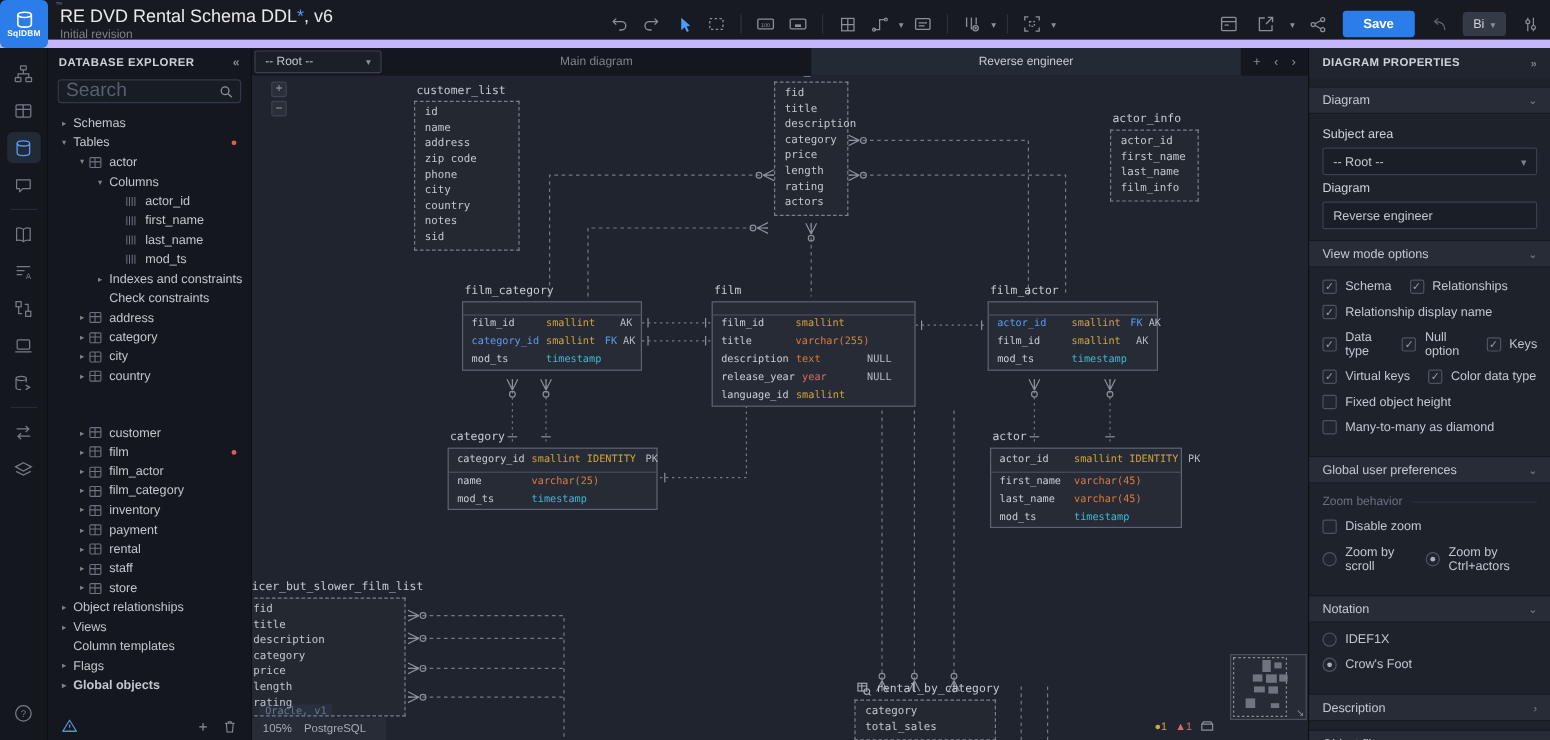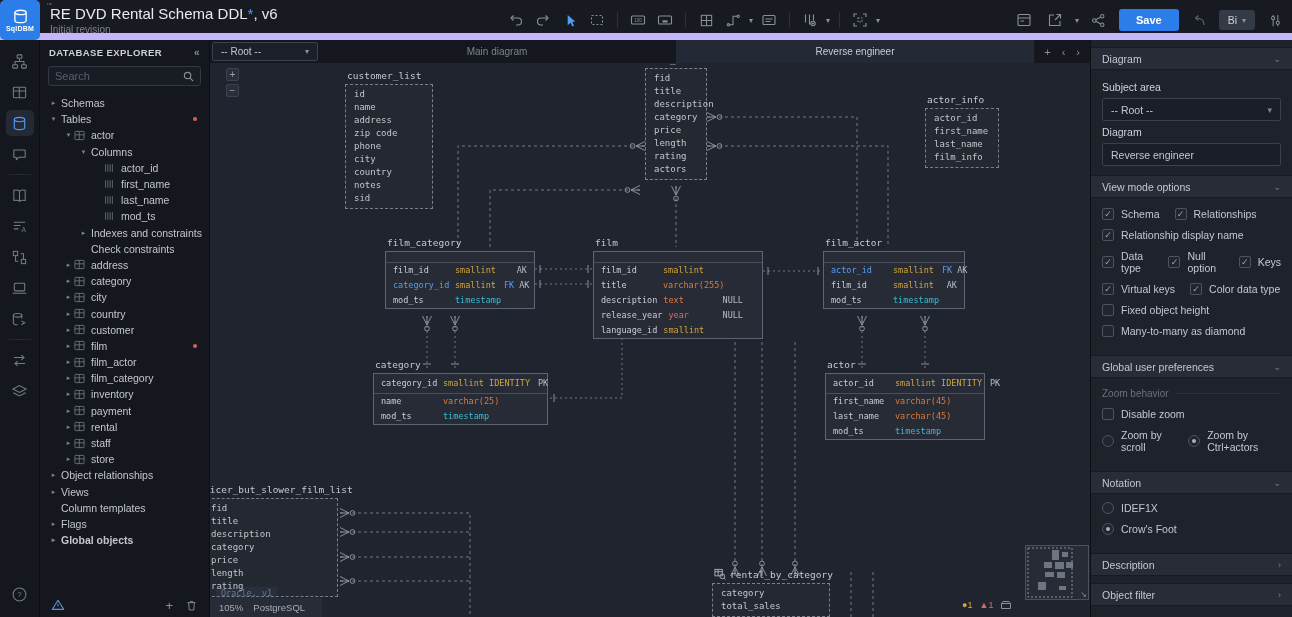--- a/index.html
+++ b/index.html
@@ -30,21 +30,21 @@
   .ricn{width:28px;height:26px;display:flex;align-items:center;justify-content:center;color:#767c87;border-radius:5px;cursor:pointer}
   .ricn.active{background:#232a36;color:#4f9cf5}
   .rail-div{width:22px;height:1px;background:#242933;margin:2px 0}
   .rail-help{margin-top:auto;margin-bottom:10px}
 
   
   .explorer{position:absolute;left:40px;top:40px;width:170px;height:577px;background:#14171d;border-right:1px solid #0d0f13;z-index:30}
   .exp-head{height:24px;display:flex;align-items:center;padding:0 9px;color:#cdd1d8;font-size:9.5px;font-weight:bold;letter-spacing:.4px}
   .exp-collapse{margin-left:auto;color:#8a8f98;font-size:10px;cursor:pointer}
   .search{margin:2px 8px 0;height:20px;border:1px solid #323845;border-radius:3px;display:flex;align-items:center;padding:0 6px;background:#181c23}
-  .search input{flex:1;min-width:0;background:transparent;border:0;outline:0;color:#aab0b8;font-size:11px}
+  .search input{flex:1;min-width:0;background:transparent;border:0;outline:0;color:#aab0b8;font-size:16px}
   .search input::placeholder{color:#566070}
   .tree{margin-top:9px;font-size:10.5px;color:#c3c7cd}
   .titem{height:16.2px;display:flex;align-items:center;position:relative;cursor:pointer}
   .tcaret{width:11px;color:#7d828c;font-size:7px;text-align:center;flex:0 0 auto}
   .ticon{width:15px;color:#6d7380;display:flex;align-items:center;flex:0 0 auto}
   .tlabel{margin-left:2px;white-space:nowrap}
   .tdot{position:absolute;right:12px;width:4px;height:4px;border-radius:50%;background:#e05b5b}
   .exp-foot{position:absolute;bottom:0;left:0;width:100%;height:24px;display:flex;align-items:center;padding:0 11px}
   .exp-foot .spacer{flex:1}
   .ficn{color:#8a8f98;display:flex;align-items:center;cursor:pointer}
@@ -439,21 +439,21 @@
       <div class="titem" style="padding-left: 23px;">
         <span class="tcaret">▸</span>
         <span class="ticon">
           <svg width="11" height="11" viewBox="0 0 12 12" fill="none" stroke="currentColor" stroke-width="1">
             <rect x="1" y="1.5" width="10" height="9" rx="1"></rect>
             <path d="M1 5.3h10M5.7 1.5v9"></path>
           </svg>
         </span>
         <span class="tlabel">country</span>
       </div>
-      <div class="titem" style="padding-left: 23px;">
+      <div class="titem" style="padding-left: 23px; margin-top: 31px;">
         <span class="tcaret">▸</span>
         <span class="ticon">
           <svg width="11" height="11" viewBox="0 0 12 12" fill="none" stroke="currentColor" stroke-width="1">
             <rect x="1" y="1.5" width="10" height="9" rx="1"></rect>
             <path d="M1 5.3h10M5.7 1.5v9"></path>
           </svg>
         </span>
         <span class="tlabel">customer</span>
       </div>
       <div class="titem" style="padding-left: 23px;">
@@ -937,20 +937,24 @@
     <span class="ind-err">▲<span>1</span></span>
     <span class="ind-icon">
         <svg width="12" height="12" viewBox="0 0 12 12" fill="none" stroke="currentColor" stroke-width="1">
           <path d="M1.5 4.5 3 2.5h6l1.5 2v5h-9zM1.5 4.5h9"></path>
         </svg>
       </span>
   </div>
 </div>
 
 <div class="props">
+  <div class="p-head">
+    <span>DIAGRAM PROPERTIES</span>
+    <span class="pcaret">»</span>
+  </div>
 
   <div class="p-sec">
       <span>Diagram</span>
       <span class="pcaret">⌄</span>
     </div>
   <div class="p-body">
     <div class="p-label">Subject area</div>
     <div class="p-dd">
         <span>-- Root --</span>
         <span class="pcaret">▾</span>

